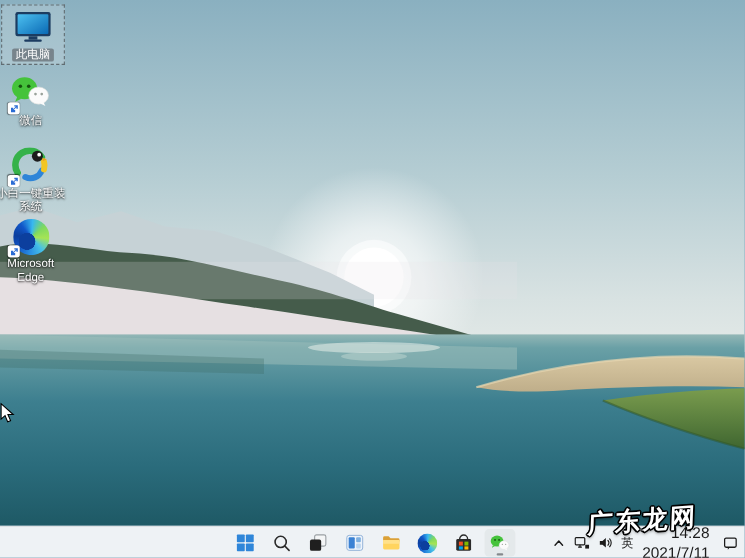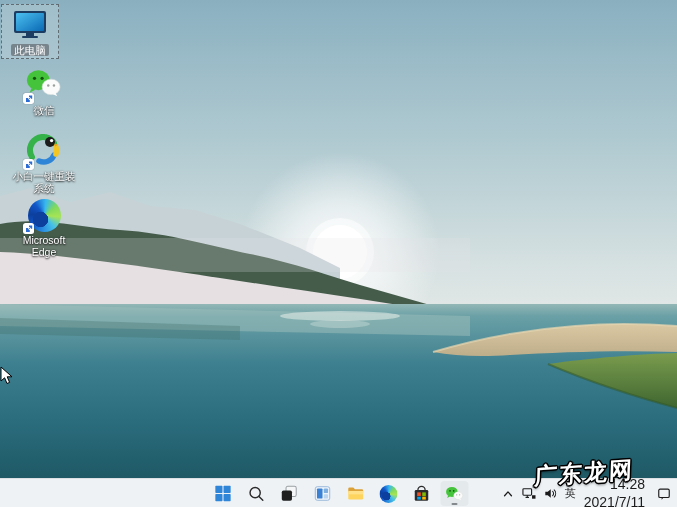--- a/index.html
+++ b/index.html
@@ -6,21 +6,21 @@
   body{
     width:677px;height:507px;overflow:hidden;position:relative;
     font-family:"Liberation Sans", sans-serif;
     -webkit-font-smoothing:antialiased;
     background:#8ab0c0;
   }
   
   .wallpaper{position:absolute;left:0;top:0;width:677px;height:478px;z-index:0;}
   
   .desk-icon{
-    position:absolute;left:16px;width:56px;z-index:2;
+    position:absolute;left:0;width:56px;z-index:2;
     display:flex;flex-direction:column;align-items:center;gap:2px;
     cursor:default;
   }
   .desk-icon .glyph{width:36px;height:34px;position:relative;display:flex;align-items:center;justify-content:center;}
   .desk-icon .lbl{
     max-width:66px;margin:0 -6px;text-align:center;
     font-size:10.5px;line-height:1.15;color:#fff;
     text-shadow:0 1px 2px rgba(0,0,0,.85), 0 0 2px rgba(0,0,0,.6);
     word-break:break-word;padding:0 1px;
   }

